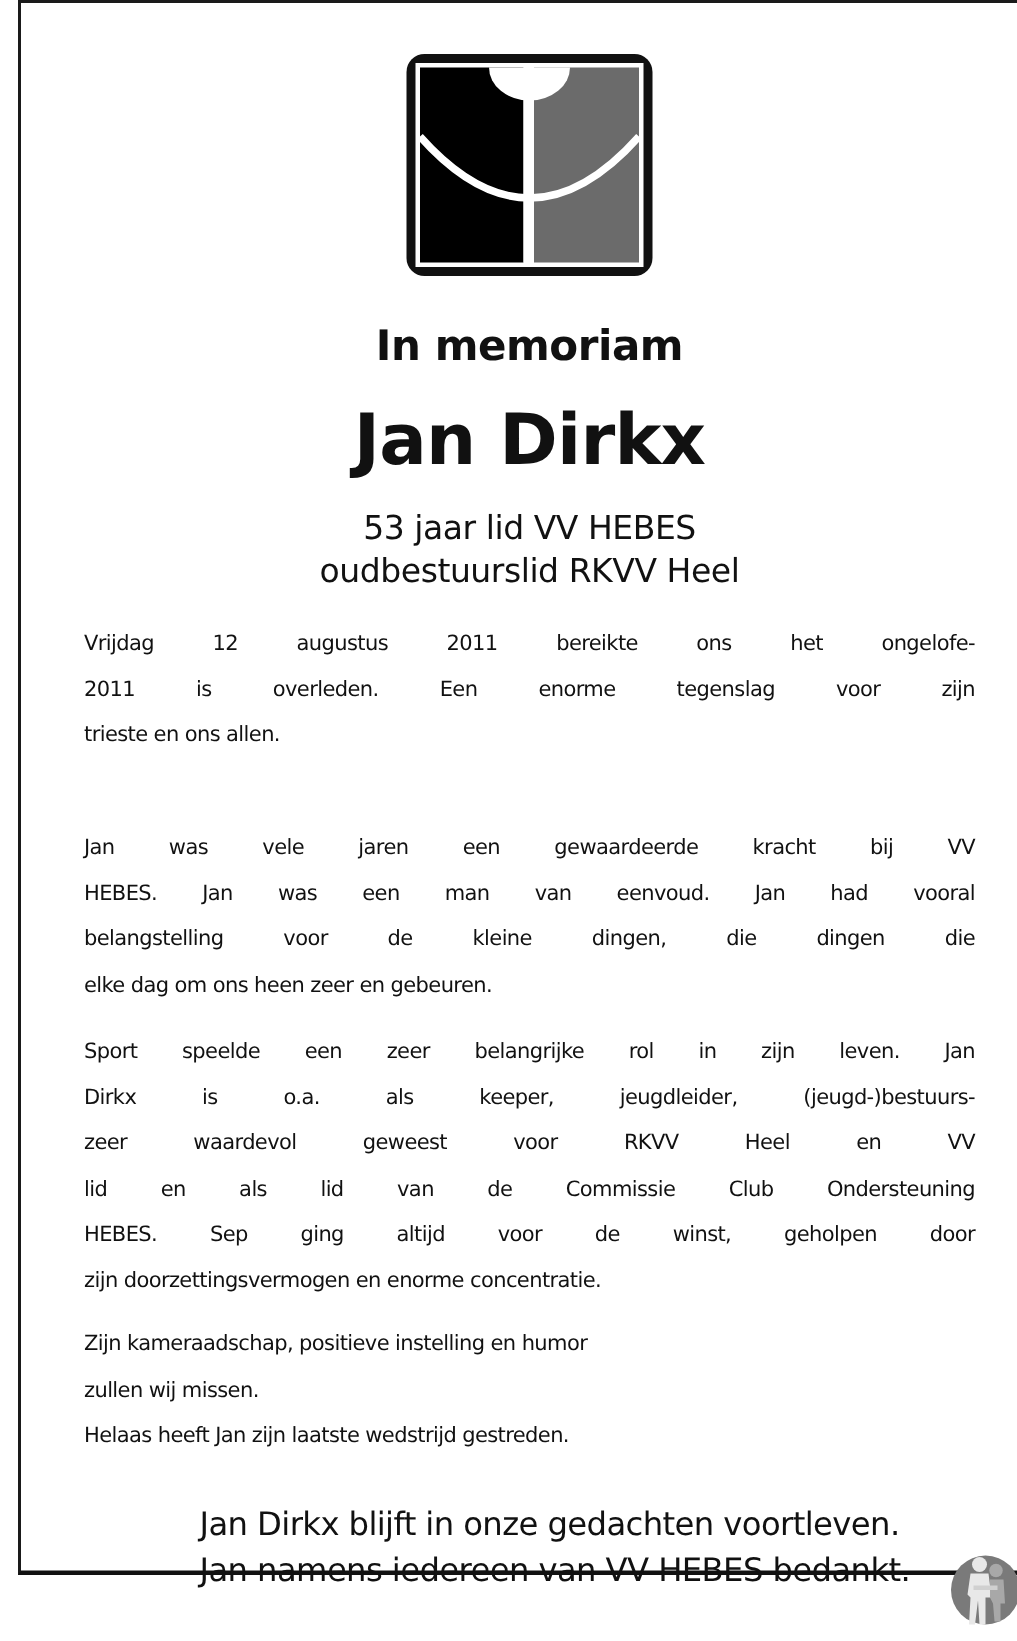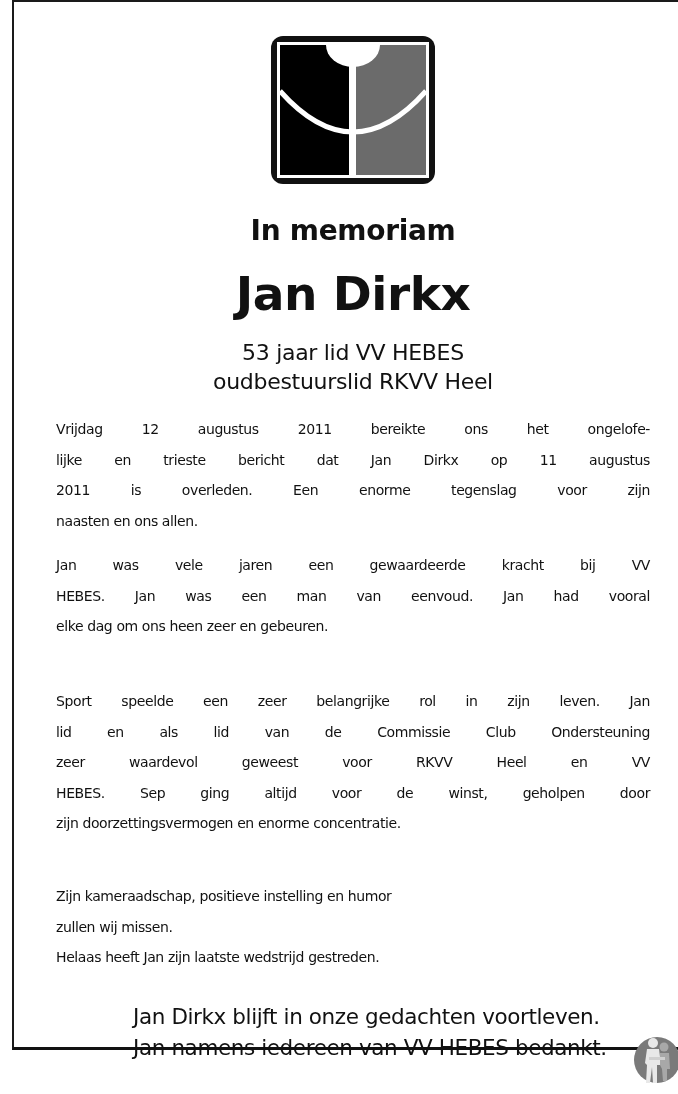--- a/index.html
+++ b/index.html
@@ -68,35 +68,36 @@
     <rect x="81" y="12" width="7" height="130" fill="#fff"></rect>
   </svg>
 
   <div class="text heading">In memoriam</div>
   <div class="text name">Jan Dirkx</div>
   <div class="text subtitle sub1">53 jaar lid VV HEBES</div>
   <div class="text subtitle sub2">oudbestuurslid RKVV Heel</div>
 
   <div class="text para p1">
     <span class="line">Vrijdag 12 augustus 2011 bereikte ons het ongelofe-</span>
-    <span class="line">lijke en trieste bericht dat Jan Dirkx op 11 augustus</span>
     <span class="line">2011 is overleden. Een enorme tegenslag voor zijn</span>
-    <span class="line last">naasten en ons allen.</span>
+    <span class="line last">trieste en ons allen.</span>
   </div>
 
   <div class="text para p2">
     <span class="line">Jan was vele jaren een gewaardeerde kracht bij VV</span>
     <span class="line">HEBES. Jan was een man van eenvoud. Jan had vooral</span>
+    <span class="line">belangstelling voor de kleine dingen, die dingen die</span>
     <span class="line last">elke dag om ons heen zeer en gebeuren.</span>
   </div>
 
   <div class="text para p3">
     <span class="line">Sport speelde een zeer belangrijke rol in zijn leven. Jan</span>
+    <span class="line">Dirkx is o.a. als keeper, jeugdleider, (jeugd-)bestuurs-</span>
+    <span class="line">zeer waardevol geweest voor RKVV Heel en VV</span>
     <span class="line">lid en als lid van de Commissie Club Ondersteuning</span>
-    <span class="line">zeer waardevol geweest voor RKVV Heel en VV</span>
     <span class="line">HEBES. Sep ging altijd voor de winst, geholpen door</span>
     <span class="line last">zijn doorzettingsvermogen en enorme concentratie.</span>
   </div>
 
   <div class="text para p4">
     <span class="line last">Zijn kameraadschap, positieve instelling en humor</span>
     <span class="line last">zullen wij missen.</span>
     <span class="line last">Helaas heeft Jan zijn laatste wedstrijd gestreden.</span>
   </div>
 

